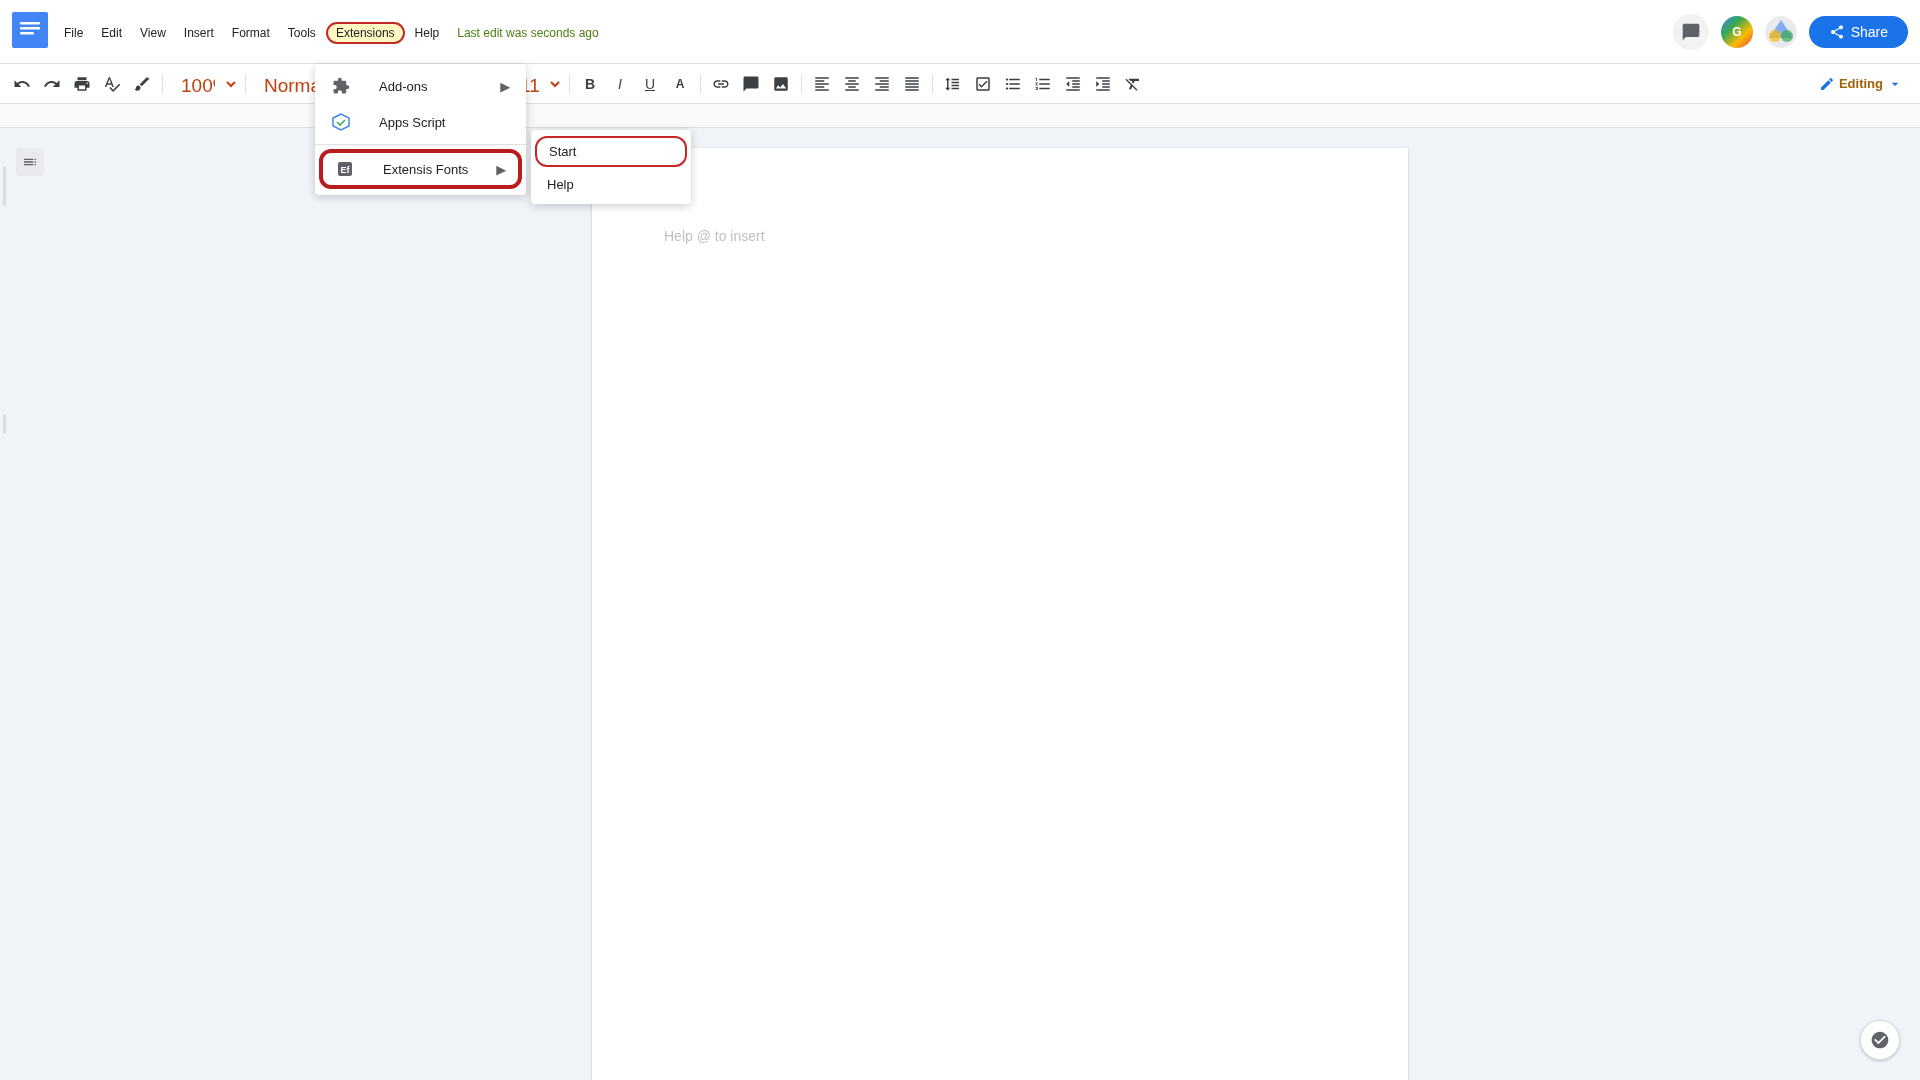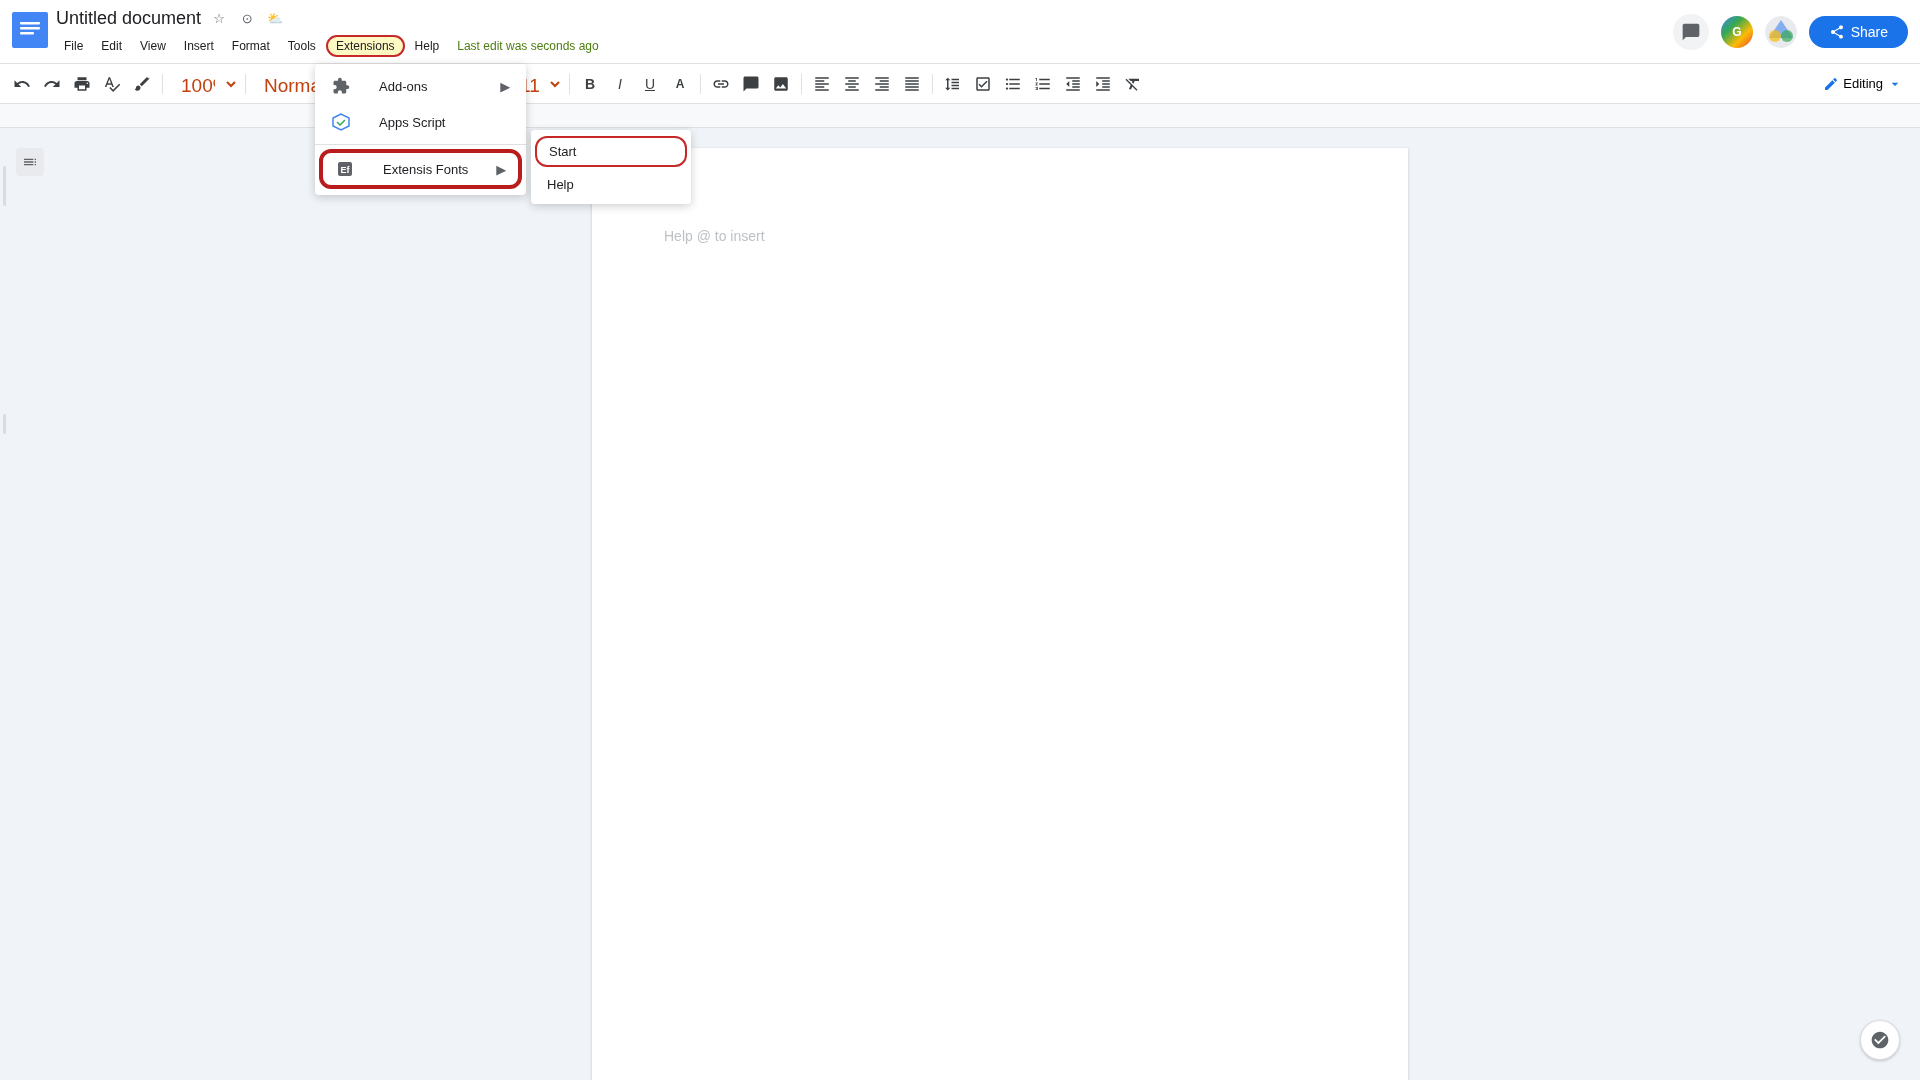--- a/index.html
+++ b/index.html
@@ -352,28 +352,20 @@
   <div style="margin-right:8px;cursor:pointer;">
     <svg class="gdocs-logo" viewBox="0 0 36 36" xmlns="http://www.w3.org/2000/svg">
       <rect width="36" height="36" rx="2" fill="#4285f4"></rect>
       <rect x="8" y="10" width="20" height="2.5" rx="1" fill="white"></rect>
       <rect x="8" y="15" width="20" height="2.5" rx="1" fill="white"></rect>
       <rect x="8" y="20" width="14" height="2.5" rx="1" fill="white"></rect>
     </svg>
   </div>
 
   <div class="title-section">
-    <div class="doc-title-row">
-      <span class="doc-title">Untitled document</span>
-      <div class="title-icons">
-        <div class="title-icon-btn" title="Star">☆</div>
-        <div class="title-icon-btn" title="See document history">⊙</div>
-        <div class="title-icon-btn" title="Cloud save">⛅</div>
-      </div>
-    </div>
     <div class="menu-bar">
       <span class="menu-item">File</span>
       <span class="menu-item">Edit</span>
       <span class="menu-item">View</span>
       <span class="menu-item">Insert</span>
       <span class="menu-item">Format</span>
       <span class="menu-item">Tools</span>
       <span class="menu-item active" style="border:2px solid #c62828;border-radius:12px;">Extensions</span>
       <span class="menu-item">Help</span>
       <span class="last-edit">Last edit was seconds ago</span>
@@ -542,21 +534,21 @@
     <svg width="18" height="18" viewBox="0 0 24 24">
         <path d="M3.27 5L2 6.27l6.97 6.97L6.5 19h3l1.57-3.66L16.73 21 18 19.73 3.55 5.27 3.27 5zM6 5v.18L8.82 8h2.4l-.72 1.68 2.1 2.1L14.21 8H20V5H6z" fill="#3c4043"></path>
       </svg>
   </button>
 
   <div style="margin-left:auto;">
     <div class="editing-mode">
       <svg width="16" height="16" viewBox="0 0 24 24">
           <path d="M3 17.25V21h3.75L17.81 9.94l-3.75-3.75L3 17.25zM20.71 7.04c.39-.39.39-1.02 0-1.41l-2.34-2.34c-.39-.39-1.02-.39-1.41 0l-1.83 1.83 3.75 3.75 1.83-1.83z" fill="#1a73e8"></path>
         </svg>
-      <span style="color:#000000;">Editing</span>
+      <span style="color:#a16207;font-weight:bold;">Editing</span>
       <svg width="16" height="16" viewBox="0 0 24 24">
           <path d="M7 10l5 5 5-5z" fill="#1a73e8"></path>
         </svg>
     </div>
   </div>
 </div>
 
 <div class="ruler">
   <div class="ruler-content">
     

